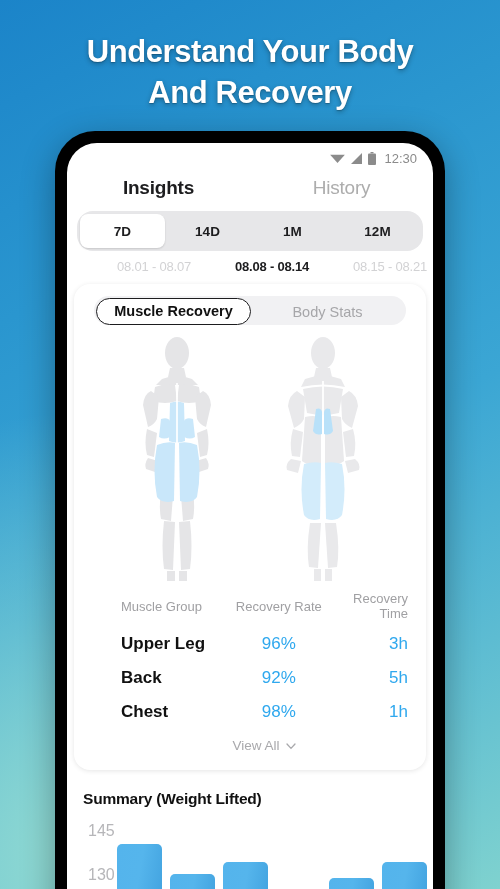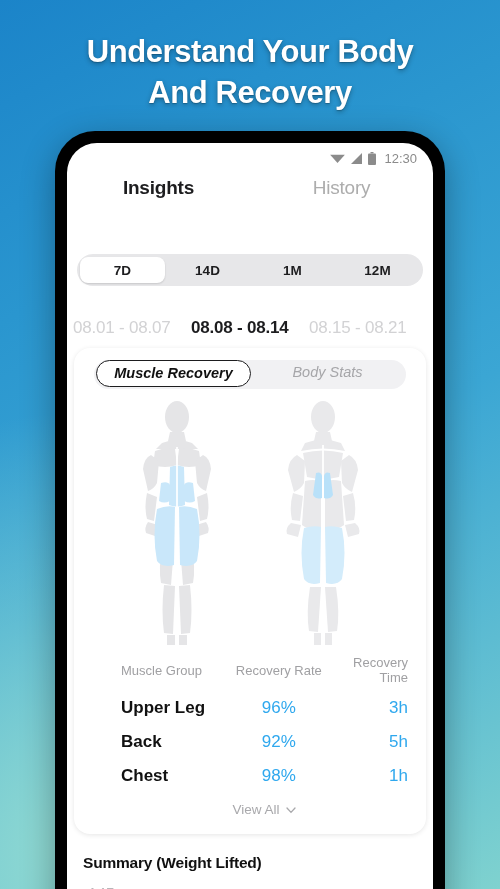--- a/index.html
+++ b/index.html
@@ -51,46 +51,46 @@
   .toptab{
     flex:1; text-align:center; font-size:19px; color:#adadad;
     letter-spacing:-0.2px;
   }
   .toptab.active{ color:#1d1d1f; font-weight:bold; }
 
   
   .segwrap{ padding:0 10px; }
   .segment{
     display:flex; background:#e7e7e9; border-radius:16px;
-    padding:3px; height:32px;margin-top:43px;
+    padding:3px; height:40px;
   }
   .seg{
     flex:1; display:flex; align-items:center; justify-content:center;
     font-size:13.5px; font-weight:bold; color:#1d1d1f; border-radius:8px;
   }
   .seg.active{ background:#fff; box-shadow:0 1px 2px rgba(0,0,0,.14); }
 
   
   .daterow{
     display:flex; padding:8px 6px 10px 6px;
   }
-  .dcell{ flex:1; text-align:left; font-size:17px; color:#d2d2d4; letter-spacing:-.2px;margin-top:24px;}
+  .dcell{ flex:1; text-align:right; font-size:13px; color:#d2d2d4; letter-spacing:-.2px;}
   .dcell.current{ color:#1d1d1f; font-weight:bold; }
 
   
   .card{
     margin:0 7px; background:#fff; border-radius:16px;
     box-shadow:0 1px 5px rgba(0,0,0,.10);
   }
   .card-recovery{ padding:12px 10px 6px 10px; }
 
   
   .pills{
     display:flex; background:#f1f1f3; border-radius:16px; height:29px;
-    align-items:flex-start; padding:0 2px; margin:0 10px;font-style:italic;
+    align-items:flex-end; padding:0 2px; margin:0 10px;
   }
   .pill{
     flex:1; text-align:center; font-size:14.5px; color:#a6a6a9;
     line-height:25px; border-radius:14px;
   }
   .pill.active{
     background:#fff; color:#111; font-weight:bold;
     border:1.3px solid #1d1d1f;
   }
 

